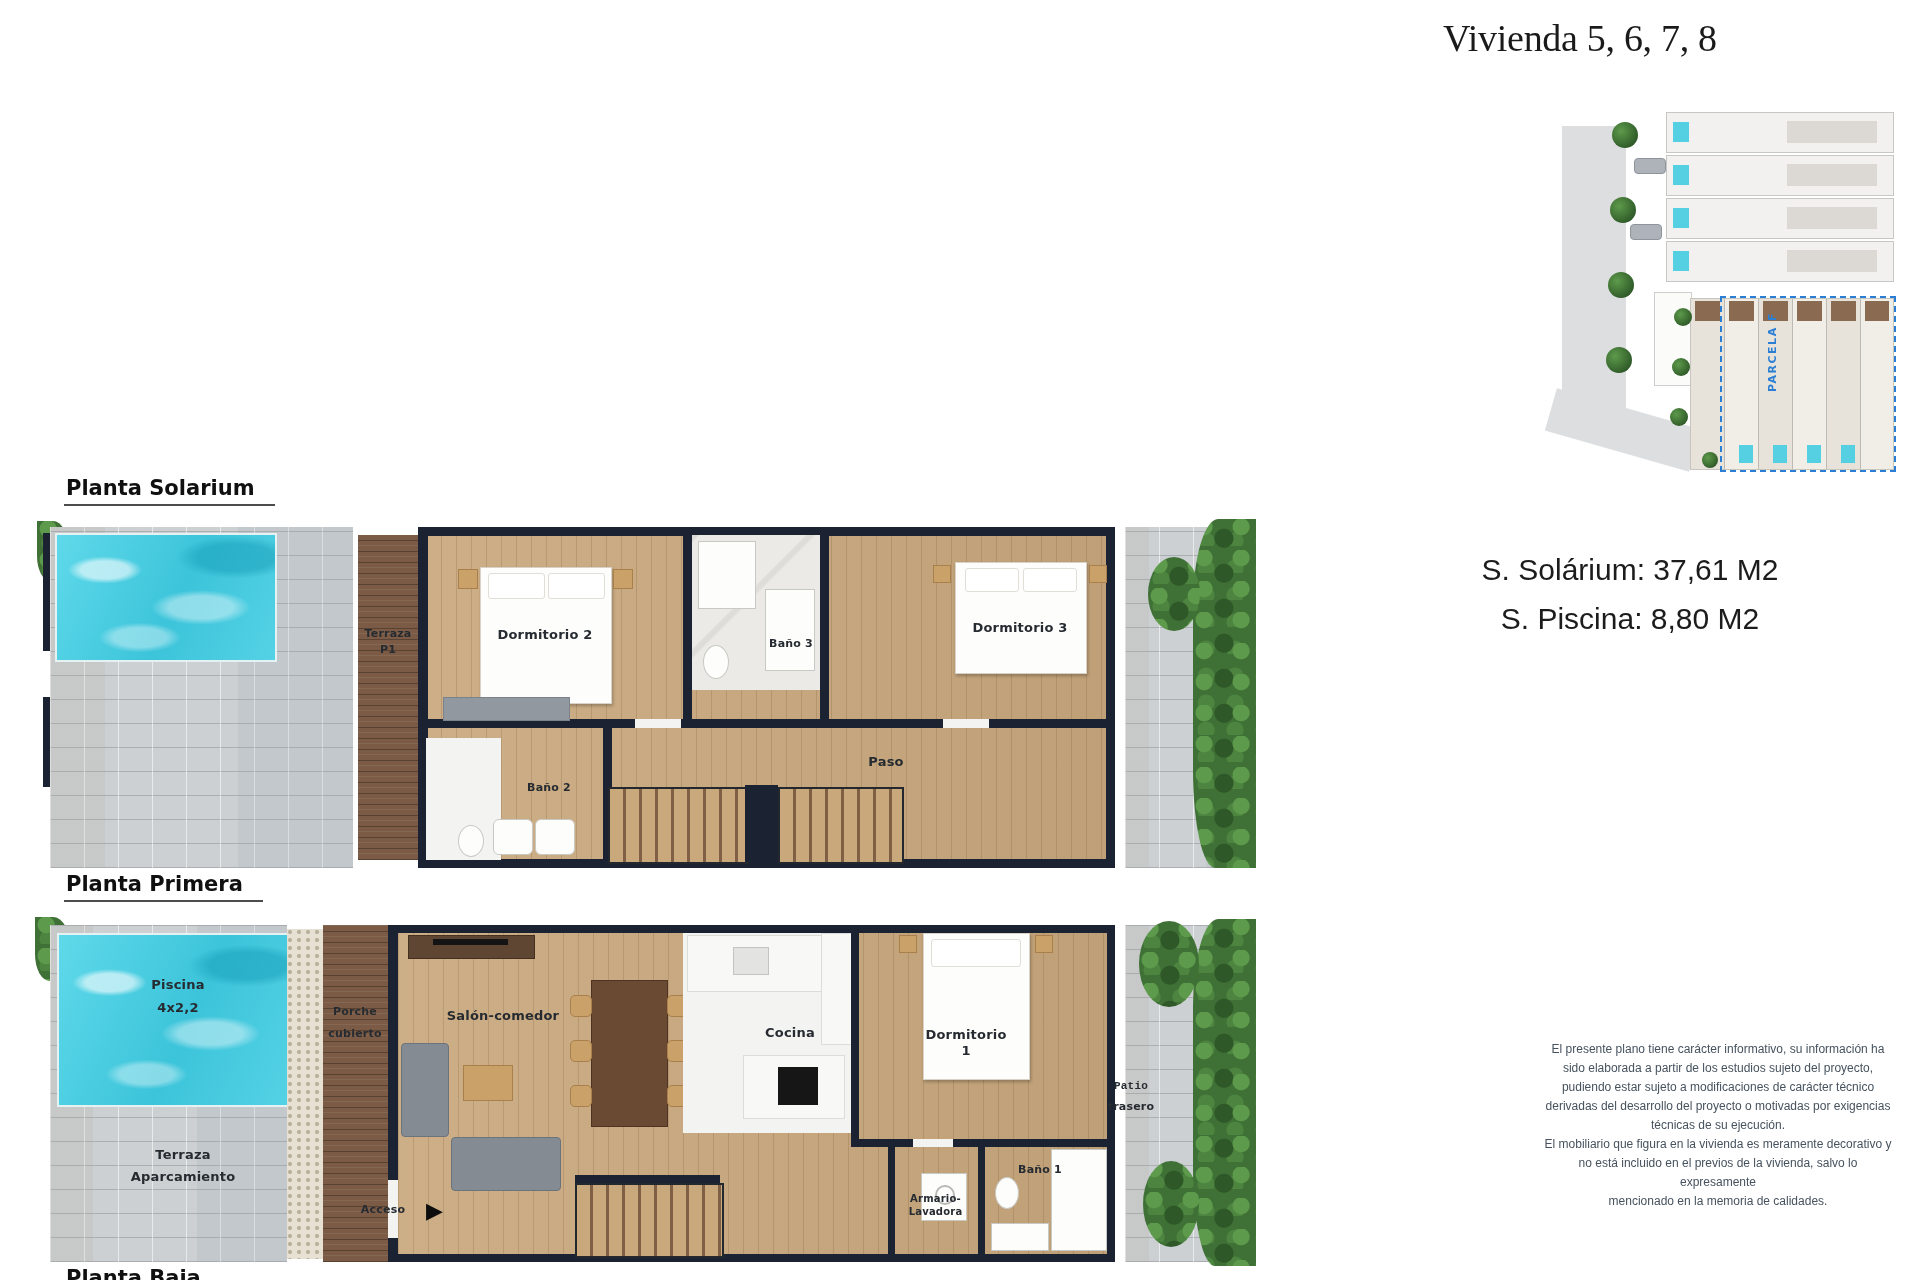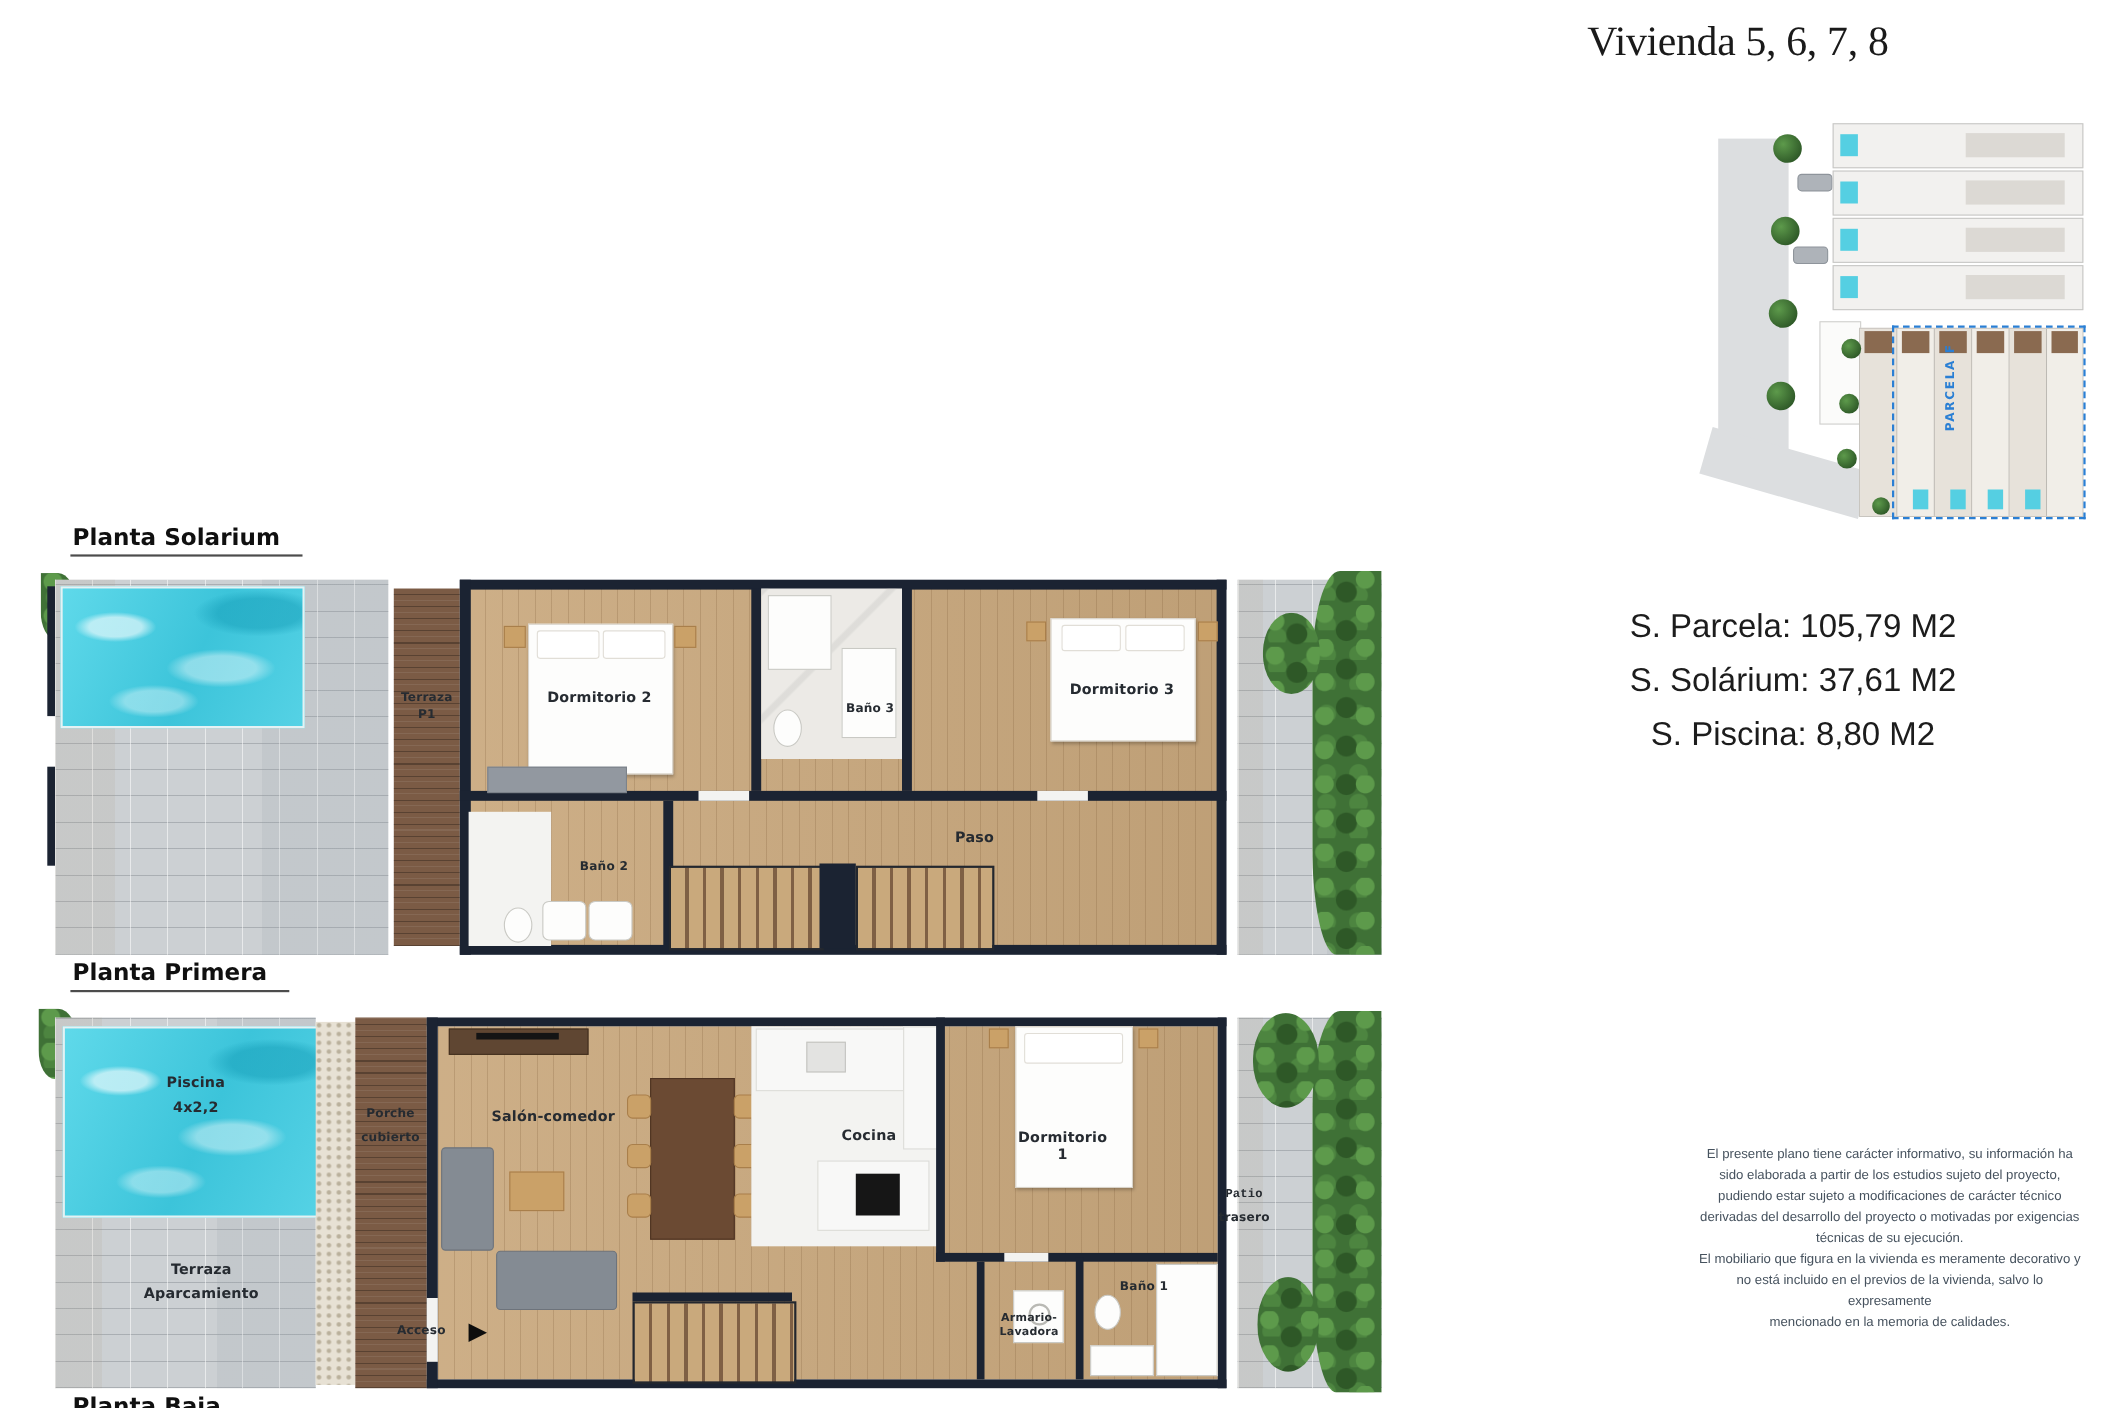--- a/index.html
+++ b/index.html
@@ -267,21 +267,20 @@
     </div>
     <div class="a" style="left:158px;top:184px;width:172px;height:172px;border:2px dashed #2a7fd4;"></div>
     <div class="parcela-label" style="left:156px;top:233px;width:110px;height:14px;">PARCELA F</div>
     <div class="a tree" style="left:112px;top:196px;width:18px;height:18px;"></div>
     <div class="a tree" style="left:110px;top:246px;width:18px;height:18px;"></div>
     <div class="a tree" style="left:108px;top:296px;width:18px;height:18px;"></div>
     <div class="a tree" style="left:140px;top:340px;width:16px;height:16px;"></div>
   </div>
 
   <div class="areas" style="left:1455px;top:545px;width:350px;">
-    <div>S. Parcela: 105,79 M2</div>
     <div>S. Solárium: 37,61 M2</div>
     <div>S. Piscina: 8,80 M2</div>
   </div>
 
   <div class="disclaimer" style="left:1542px;top:1040px;width:352px;">
     <div>El presente plano tiene carácter informativo, su información ha</div>
     <div>sido elaborada a partir de los estudios sujeto del proyecto,</div>
     <div>pudiendo estar sujeto a modificaciones de carácter técnico</div>
     <div>derivadas del desarrollo del proyecto o motivadas por exigencias</div>
     <div>técnicas de su ejecución.</div>

